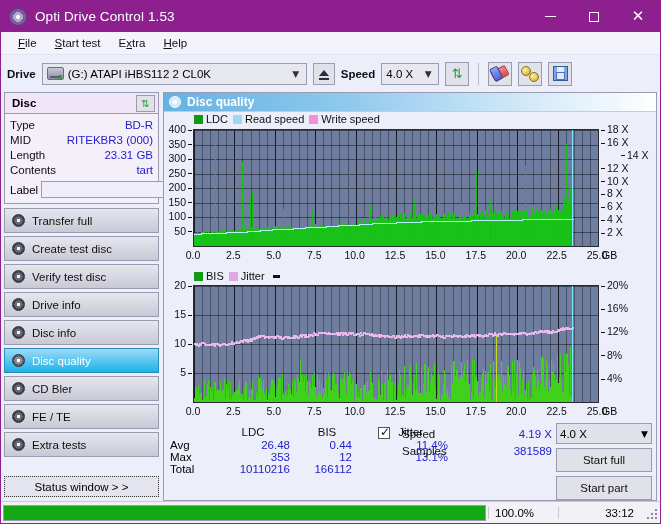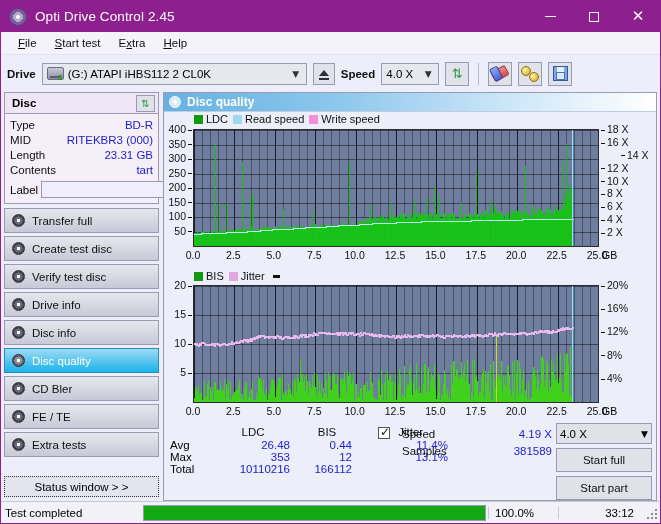--- a/index.html
+++ b/index.html
@@ -263,21 +263,21 @@
   .sb-grip { width:14px; height:14px; position:relative; margin-right:2px; }
   .sb-grip i { position:absolute; width:2px; height:2px; background:#8a8a99; }
 </style>
 </head>
 <body>
 
 <div id="app">
 
   <div class="titlebar">
     <div class="title-icon"></div>
-    <div class="title-text">Opti Drive Control 2.45</div>
+    <div class="title-text">Opti Drive Control 1.53</div>
     <div class="win-btns">
       <div class="win-btn">
           <span class="glyph-min"></span>
         </div>
       <div class="win-btn">
           <span class="glyph-max"></span>
         </div>
       <div class="win-btn close">
           <span class="glyph-close">✕</span>
         </div>
@@ -2222,21 +2222,20 @@
           </div>
           <div class="gbtn">
             <span>Start part</span>
           </div>
         </div>
       </div>
     </div>
   </div>
 
   <div class="statusbar">
-    <div class="sb-text">Test completed</div>
     <div class="sb-progwrap">
       <div class="sb-prog" id="sbprog" style="width: 100%;"></div>
     </div>
     <div class="sb-pct">100.0%</div>
     <div class="sb-time">33:12</div>
     <div class="sb-grip">
       <i style="right:1px;bottom:1px"></i>
         <i style="right:5px;bottom:1px"></i>
         <i style="right:9px;bottom:1px"></i>
       <i style="right:1px;bottom:5px"></i>

